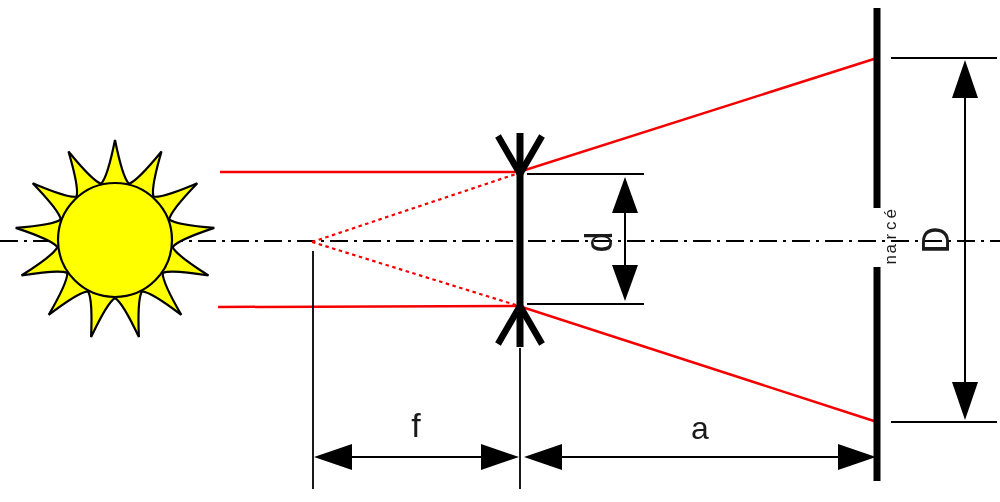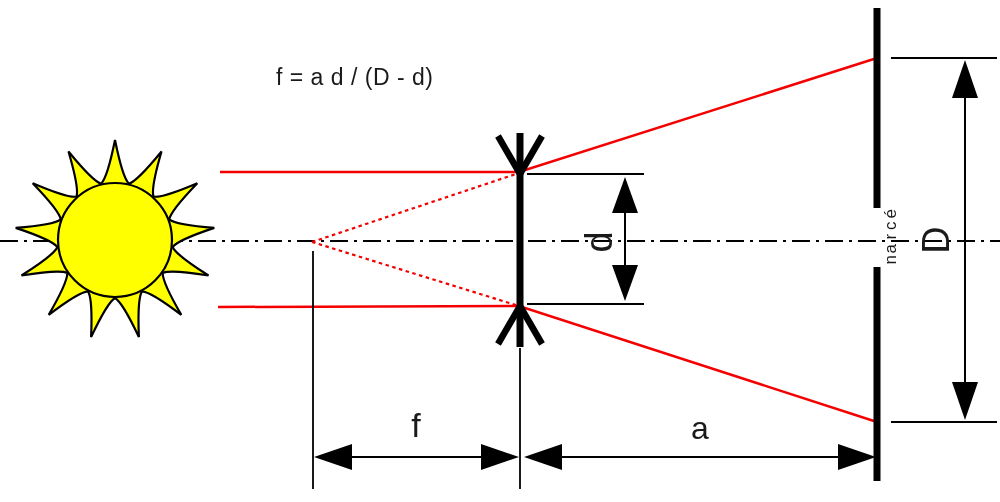--- a/index.html
+++ b/index.html
@@ -97,21 +97,20 @@
       <path class="lensbarb" d="M498 136 L520 174 L542 136"></path>
       <path class="lensbarb" d="M498 344 L520 306 L542 344"></path>
     </g>
 
     <g>
       <line class="thick" x1="877" y1="8" x2="877" y2="208"></line>
       <line class="thick" x1="877" y1="267" x2="877" y2="481"></line>
     </g>
   </svg>
 
-  <div class="label formula">f = a d / (D - d)</div>
   <div class="label lab-f">f</div>
   <div class="label lab-a">a</div>
   <div class="label lab-d">d</div>
   <div class="label lab-D">D</div>
   <div class="label lab-ecran">
       <span class="vl">é</span>
       <span class="vl">c</span>
       <span class="vl">r</span>
       <span class="vl">a</span>
       <span class="vl">n</span>

